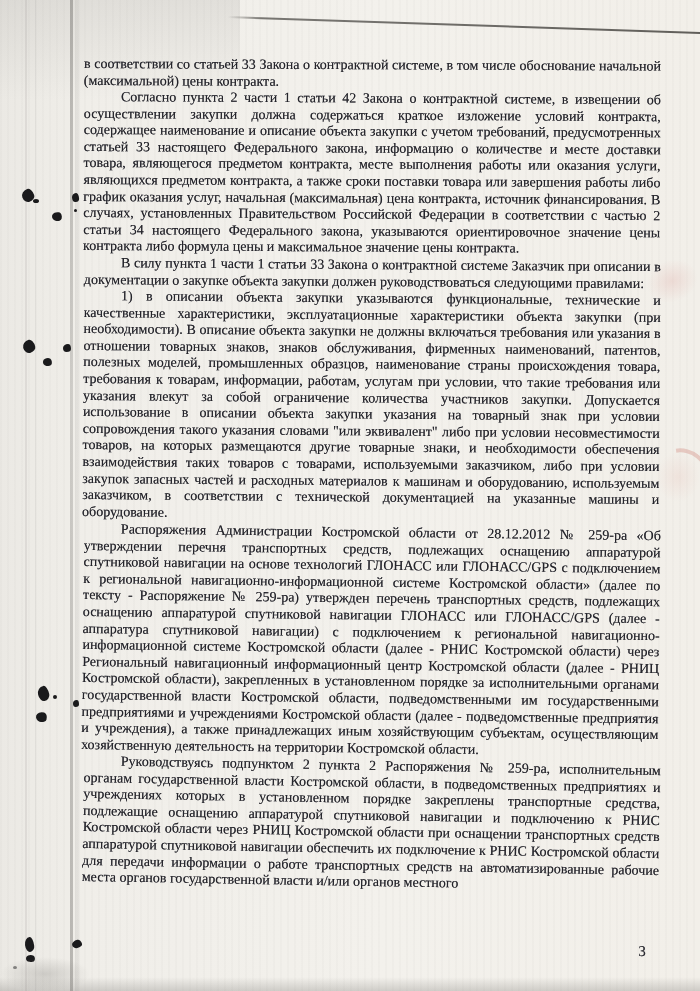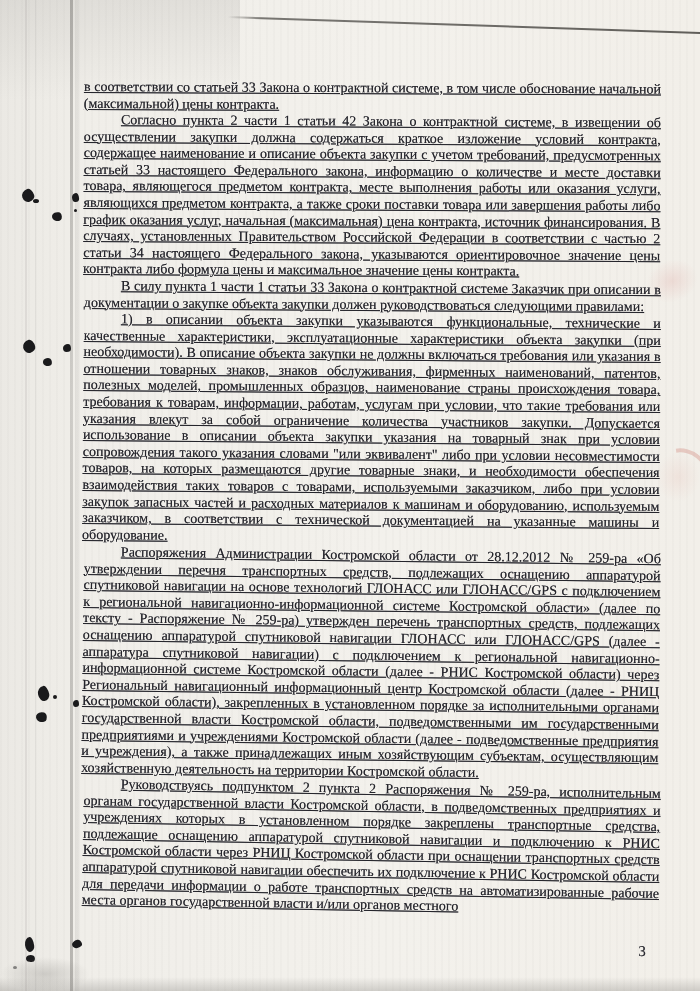--- a/index.html
+++ b/index.html
@@ -54,25 +54,24 @@
   .pink1{position:absolute;left:646px;top:260px;width:52px;height:42px;
     background:radial-gradient(closest-side,rgba(222,170,165,0.30),rgba(222,170,165,0));
     transform:rotate(-20deg);}
   .pink2{position:absolute;left:648px;top:448px;width:54px;height:56px;
     border:4px solid rgba(0,0,0,0);border-top-color:rgba(210,140,130,0.38);
     border-radius:50%;transform:rotate(38deg);}
   .pink2b{position:absolute;left:656px;top:452px;width:44px;height:50px;
     background:radial-gradient(closest-side,rgba(225,170,160,0.18),rgba(225,170,160,0));}
   
   .textblock{
-    position:absolute;left:84px;top:79px;width:577px;
+    position:absolute;left:84px;top:56px;width:577px;
     font-size:14px;line-height:16.6px;color:#24242b;
     text-align:justify;
     text-shadow:0 0 0.5px rgba(36,36,43,0.65);
-    text-decoration:underline;
   }
   .textblock p{margin:0;text-indent:37px;}
   .textblock p.cont{text-indent:0;}
   .textblock p{transform-origin:0 0;}
   .textblock p:nth-of-type(1){transform:rotate(0.25deg);}
   .textblock p:nth-of-type(2){transform:rotate(0.32deg);}
   .textblock p:nth-of-type(3){transform:rotate(0.42deg);}
   .textblock p:nth-of-type(4){transform:rotate(0.5deg);}
   .textblock p:nth-of-type(5){transform:rotate(0.72deg);}
   .textblock p:nth-of-type(6){transform:rotate(1.0deg);}

